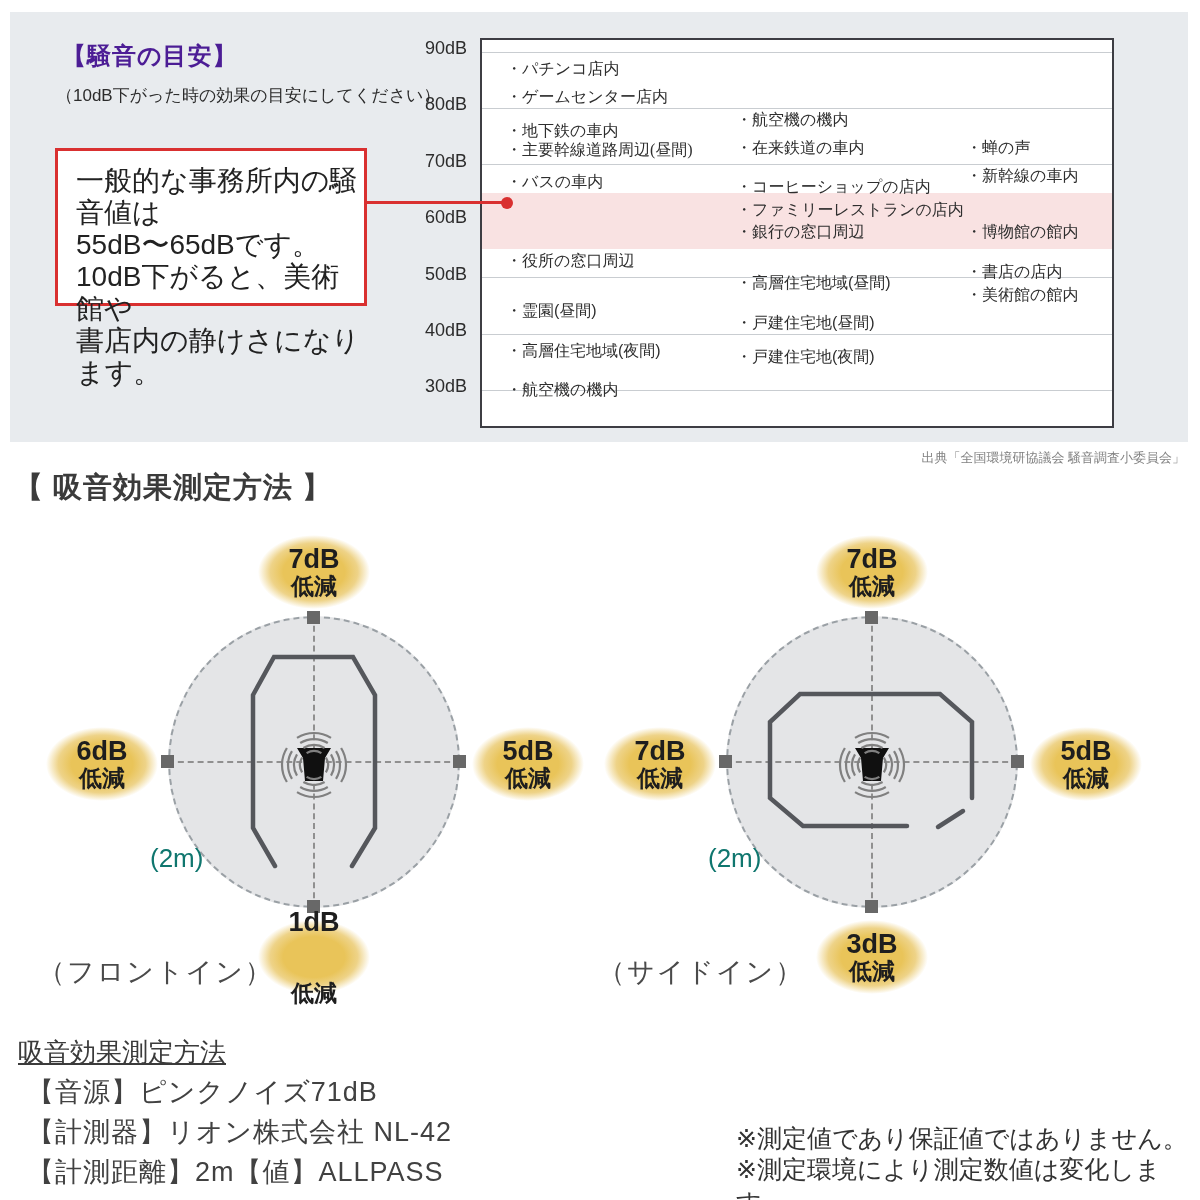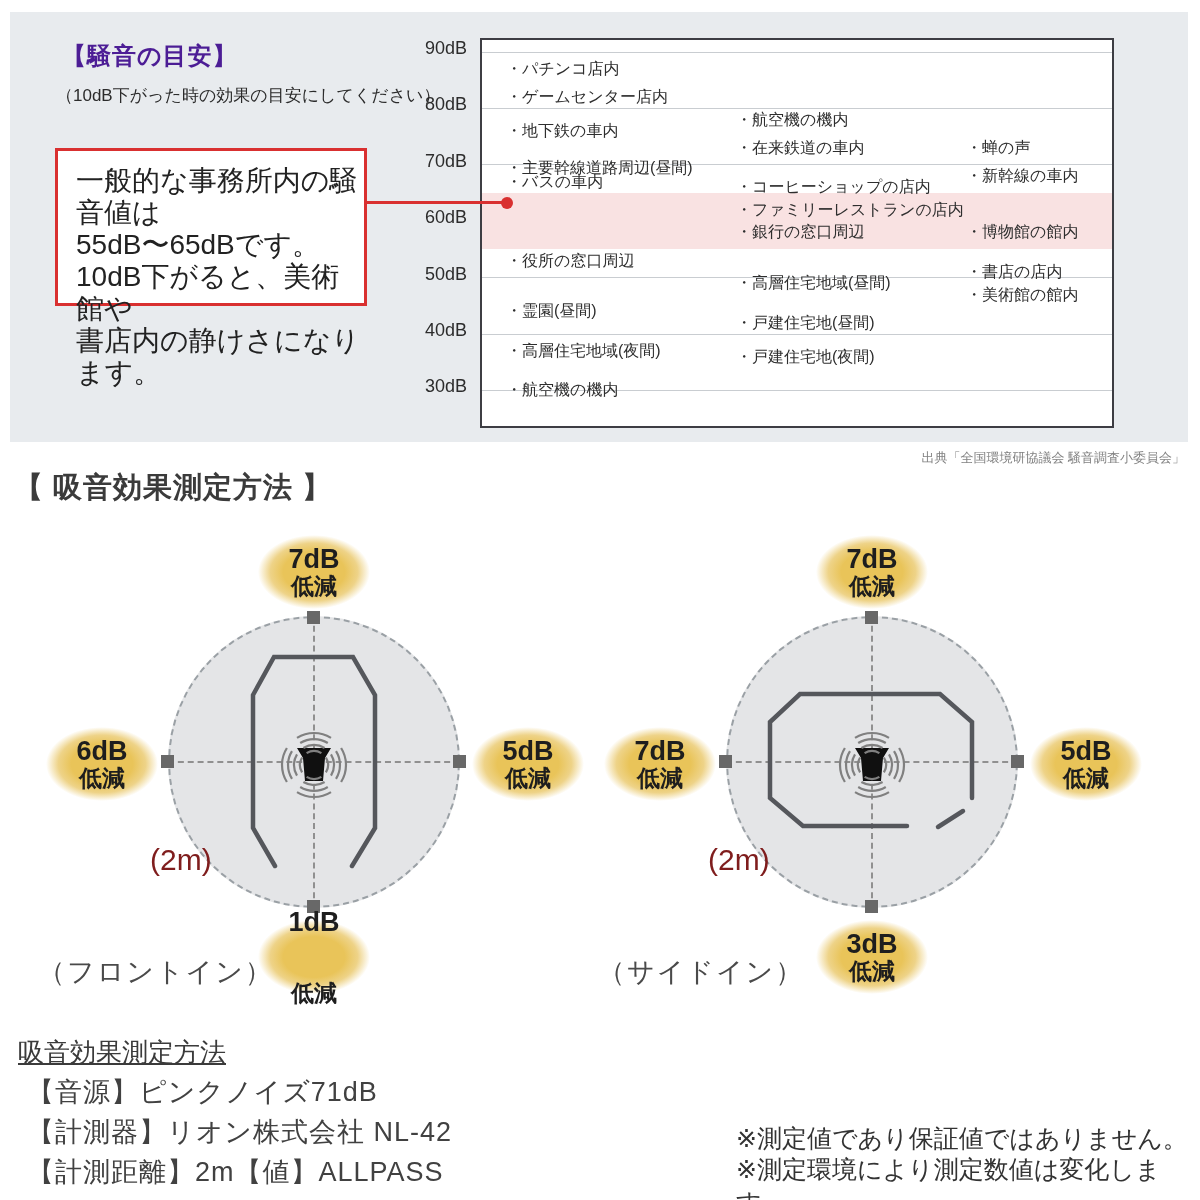--- a/index.html
+++ b/index.html
@@ -22,21 +22,21 @@
   .heading2{left:14px;top:468px;font-size:29px;font-weight:600;color:#3b3b3b;letter-spacing:1px;}
   .circle{width:292px;height:292px;border-radius:50%;background:#e4e5e7;border:2px dashed #9aa0a5;box-sizing:border-box;}
   .cross-v{width:0;height:292px;border-left:2px dashed #909090;}
   .cross-h{width:292px;height:0;border-top:2px dashed #909090;}
   .sq{width:13px;height:13px;background:#686868;}
   .badge{position:absolute;width:112px;height:74px;display:flex;flex-direction:column;justify-content:center;align-items:center;
          background:radial-gradient(ellipse closest-side at center,#e9c459 0%,#e9c459 55%,#eed388 78%,rgba(247,236,205,0) 100%);
          border-radius:50%;text-align:center;z-index:4;}
   .badge-val{font-size:27px;font-weight:700;color:#1e1e1e;line-height:29px;}
   .badge-sub{font-size:23px;font-weight:700;color:#1e1e1e;line-height:25px;}
-  .dist{position:absolute;font-size:30px;color:#7f1d1d;}
+  .dist{position:absolute;font-size:26px;color:#0f766e;}
   .caption{position:absolute;font-size:27px;color:#4a4a4a;letter-spacing:2px;}
   .footer-heading{left:18px;top:1035px;font-size:26px;color:#3b3b3b;text-decoration:underline;}
   .footer-line{position:absolute;left:27px;font-size:27px;color:#414141;letter-spacing:1px;}
   .note{position:absolute;left:736px;font-size:25px;color:#333;}
   svg.overlay{position:absolute;left:0;top:0;width:1200px;height:1200px;pointer-events:none;z-index:3;}
 </style>
 </head>
 <body>
 
 <div class="page">
@@ -62,21 +62,21 @@
       <div class="grid-line" style="top: 67.9px;"></div>
       <div class="grid-line" style="top: 124.3px;"></div>
       <div class="grid-line" style="top: 180.7px;"></div>
       <div class="grid-line" style="top: 237.1px;"></div>
       <div class="grid-line" style="top: 293.5px;"></div>
       <div class="grid-line" style="top: 349.9px;"></div>
       <div class="band" style="top: 153px; height: 56.4px; background: rgb(249, 226, 226);"></div>
       <div class="chart-item" style="left: 24px; top: 17.92px;">・パチンコ店内</div>
       <div class="chart-item" style="left: 24px; top: 46.12px;">・ゲームセンター店内</div>
       <div class="chart-item" style="left: 24px; top: 79.96px;">・地下鉄の車内</div>
-      <div class="chart-item" style="left: 24px; top: 117px;">・主要幹線道路周辺(昼間)</div>
+      <div class="chart-item" style="left: 24px; top: 99px; font-family: Liberation Serif, serif;">・主要幹線道路周辺(昼間)</div>
       <div class="chart-item" style="left: 24px; top: 130.72px;">・バスの車内</div>
       <div class="chart-item" style="left: 24px; top: 209.68px;">・役所の窓口周辺</div>
       <div class="chart-item" style="left: 24px; top: 260.44px;">・霊園(昼間)</div>
       <div class="chart-item" style="left: 24px; top: 299.92px;">・高層住宅地域(夜間)</div>
       <div class="chart-item" style="left: 24px; top: 339.4px;">・航空機の機内</div>
       <div class="chart-item" style="left: 254px; top: 68.68px;">・航空機の機内</div>
       <div class="chart-item" style="left: 254px; top: 96.88px;">・在来鉄道の車内</div>
       <div class="chart-item" style="left: 254px; top: 136.36px;">・コーヒーショップの店内</div>
       <div class="chart-item" style="left: 254px; top: 158.92px;">・ファミリーレストランの店内</div>
       <div class="chart-item" style="left: 254px; top: 181.48px;">・銀行の窓口周辺</div>

